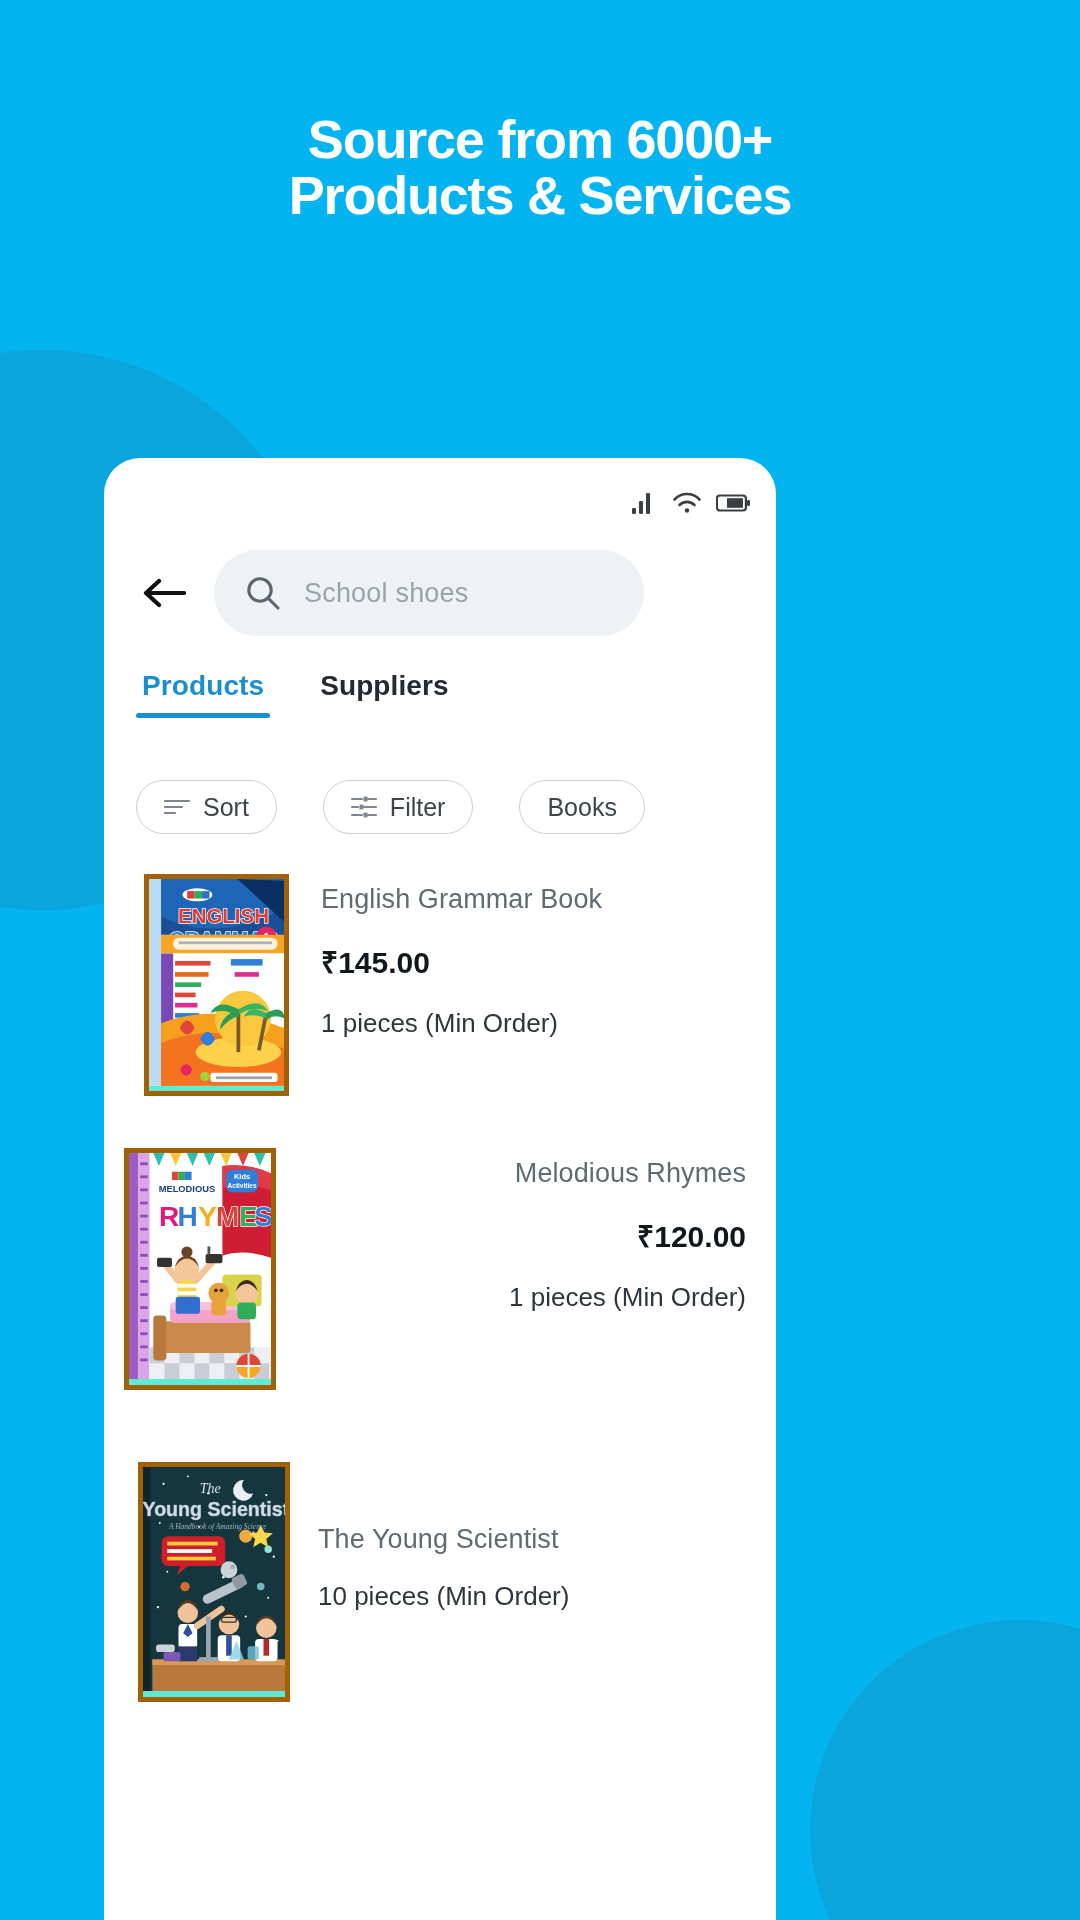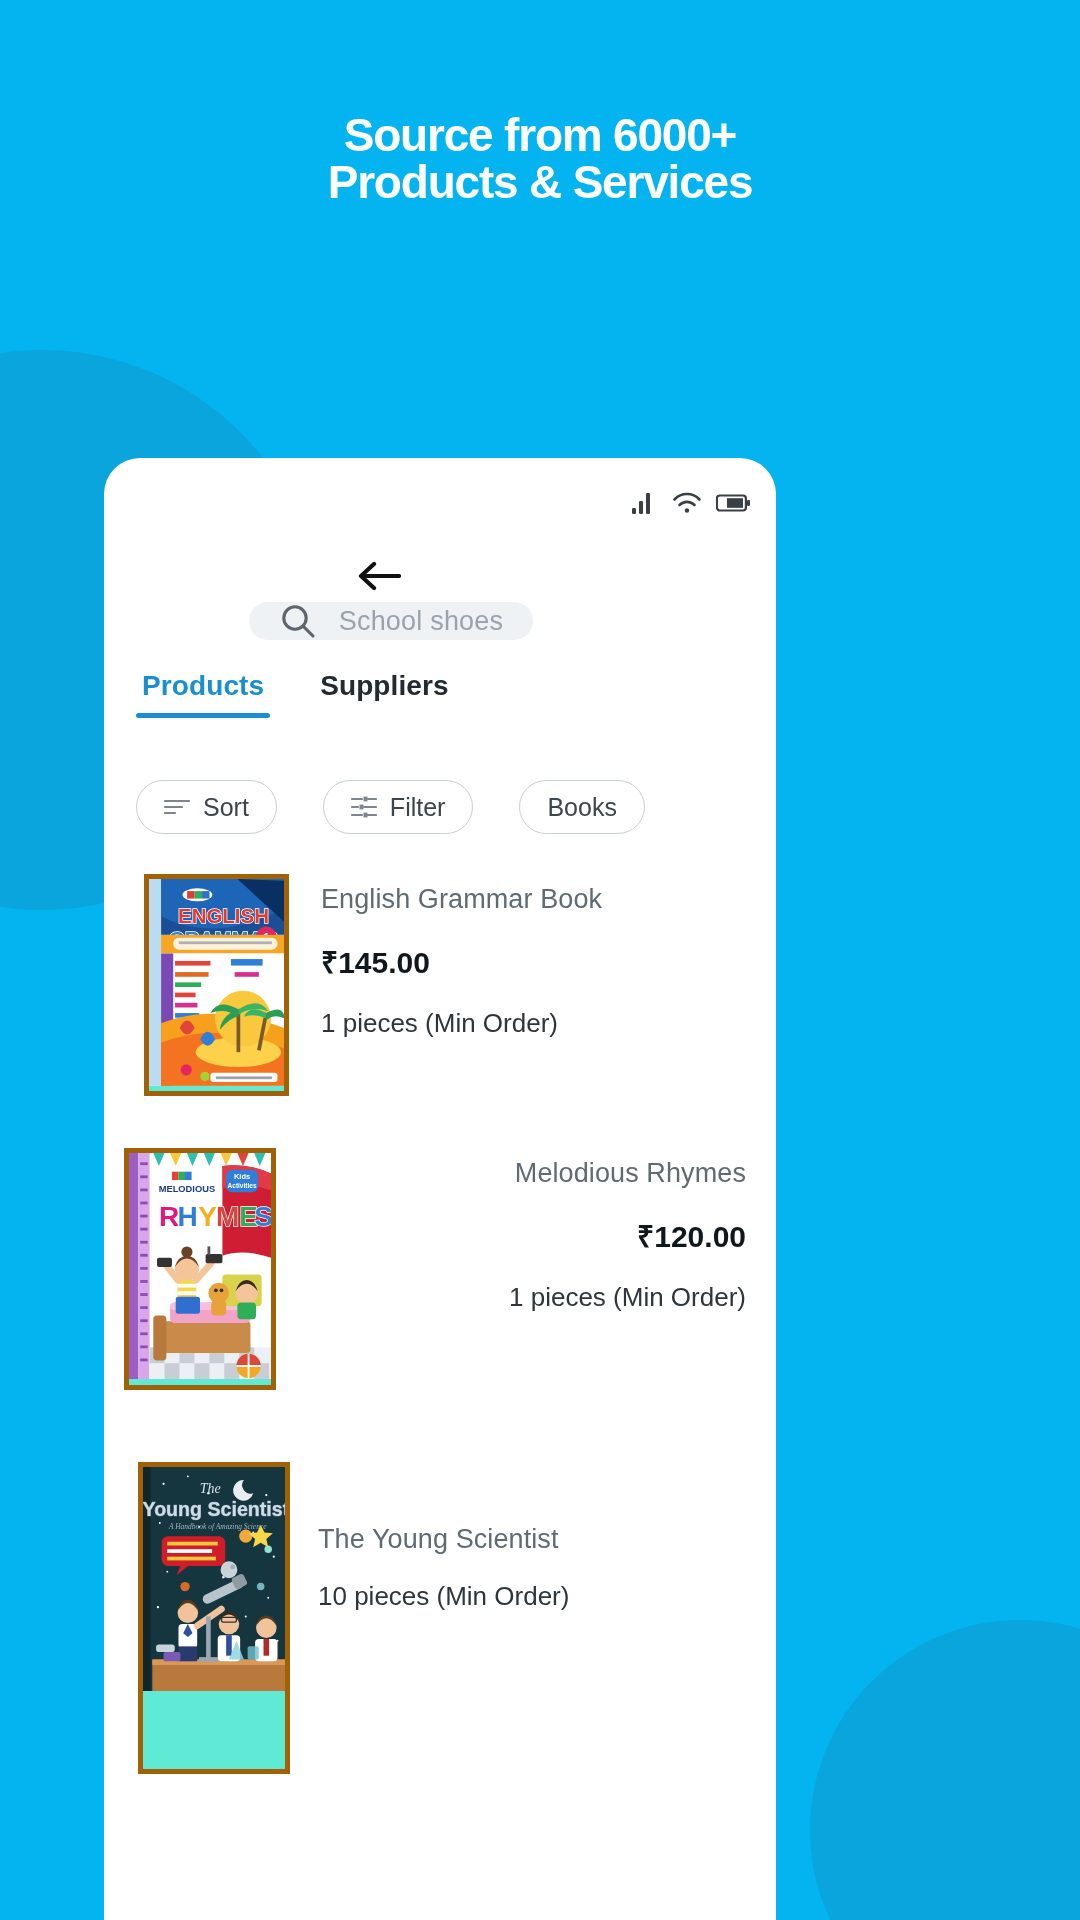--- a/index.html
+++ b/index.html
@@ -16,21 +16,21 @@
   }
   
   .blob { position:absolute; border-radius:50%; background:#0aa5dd; }
   #blob-left  { left:-238px; top:350px;  width:560px; height:560px; }
   #blob-right { right:-150px; bottom:-120px; width:420px; height:420px; }
 
   
   #headline {
     position:absolute; top:112px; left:0; width:1080px;
     text-align:center; color:#ffffff;
-    font-size:46px; font-weight:bold; line-height:1.03;
+    font-size:54px; font-weight:bold; line-height:1.03;
     letter-spacing:-1.2px;
   }
   #headline span { display:block; }
 
   
   #phone {
     position:absolute; left:104px; top:458px;
     width:672px; height:1470px;
     background:#ffffff;
     border-radius:36px 36px 0 0;
@@ -40,21 +40,21 @@
   
   #statusbar {
     position:absolute; right:26px; top:34px;
     display:flex; align-items:center; gap:14px;
   }
   .sb-icon { display:block; }
 
   
   #search-row {
     position:absolute; left:0; top:92px; width:574px;
-    display:flex; align-items:center; padding:0 34px;flex-direction:column;
+    display:flex; align-items:center; padding:0 34px;
   }
   #back-btn {
     width:52px; height:52px; flex:0 0 52px;
     display:flex; align-items:center; justify-content:center;
     margin-right:24px; cursor:pointer;
   }
   #searchbar {
     flex:1; height:86px; border-radius:43px;
     background:#eef2f5;
     display:flex; align-items:center;
@@ -353,21 +353,21 @@
         <div class="p-info">
           <div class="p-name">Melodious Rhymes</div>
           <div class="p-price">₹120.00</div>
           <div class="p-moq">1 pieces (Min Order)</div>
         </div>
       </div>
 
       <div class="row-gap-a" style="height:56px;"></div>
 
       <div class="product-row" style="padding-left:34px;">
-        <div class="thumb-wrap" style="width:152px;height:312px;margin-right:28px;">
+        <div class="thumb-wrap" style="width:152px;height:240px;margin-right:28px;">
           <svg class="thumb" viewBox="0 0 152 240" preserveAspectRatio="none">
             <rect width="152" height="240" fill="#16363f"></rect>
             <rect x="0" y="0" width="8" height="240" fill="#0e262c"></rect>
             <g fill="#ffffff">
               <circle cx="22" cy="18" r="1.2"></circle>
                 <circle cx="48" cy="10" r="1"></circle>
                 <circle cx="70" cy="28" r="1.3"></circle>
               <circle cx="104" cy="16" r="1"></circle>
                 <circle cx="132" cy="30" r="1.2"></circle>
                 <circle cx="18" cy="60" r="1"></circle>

